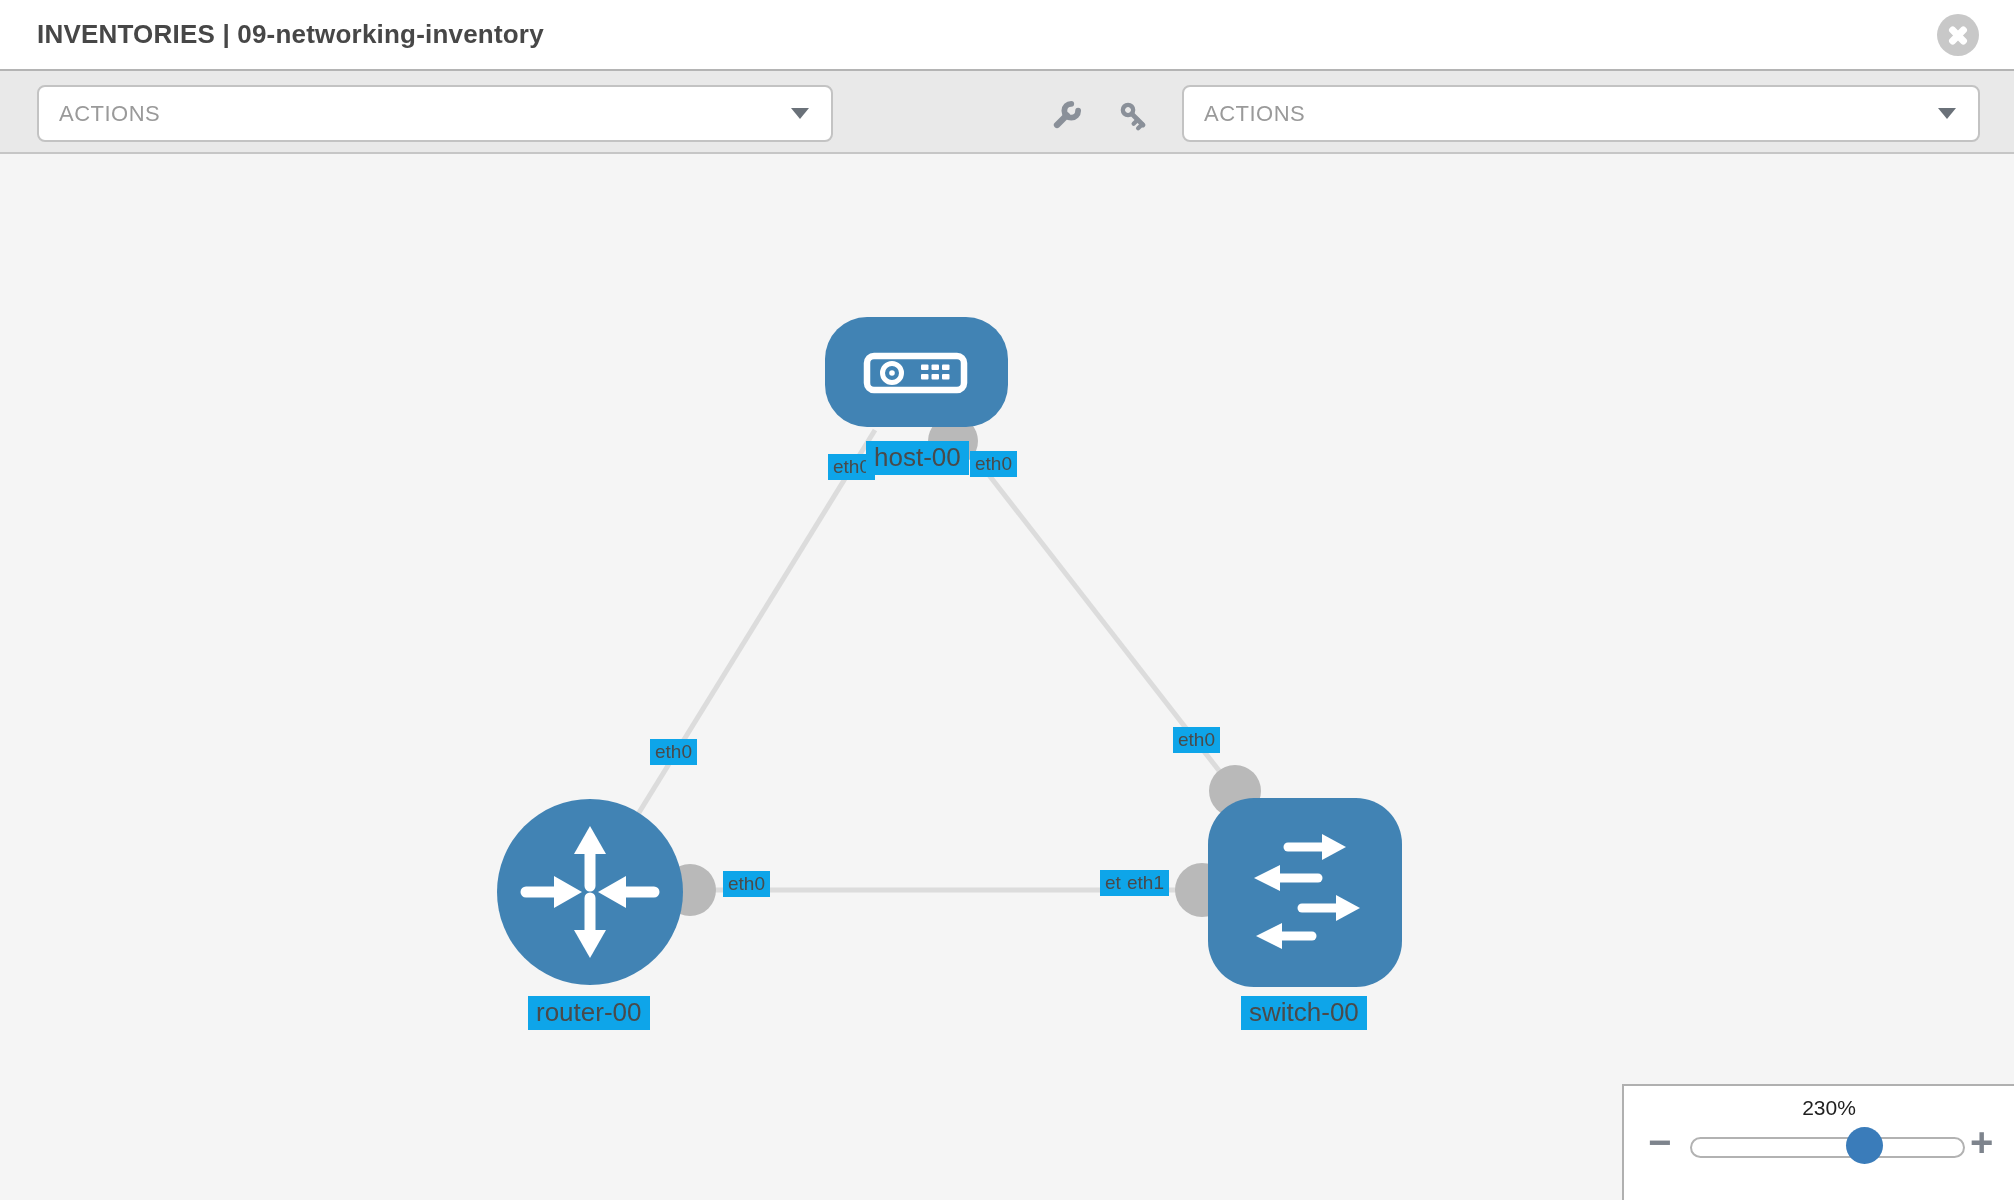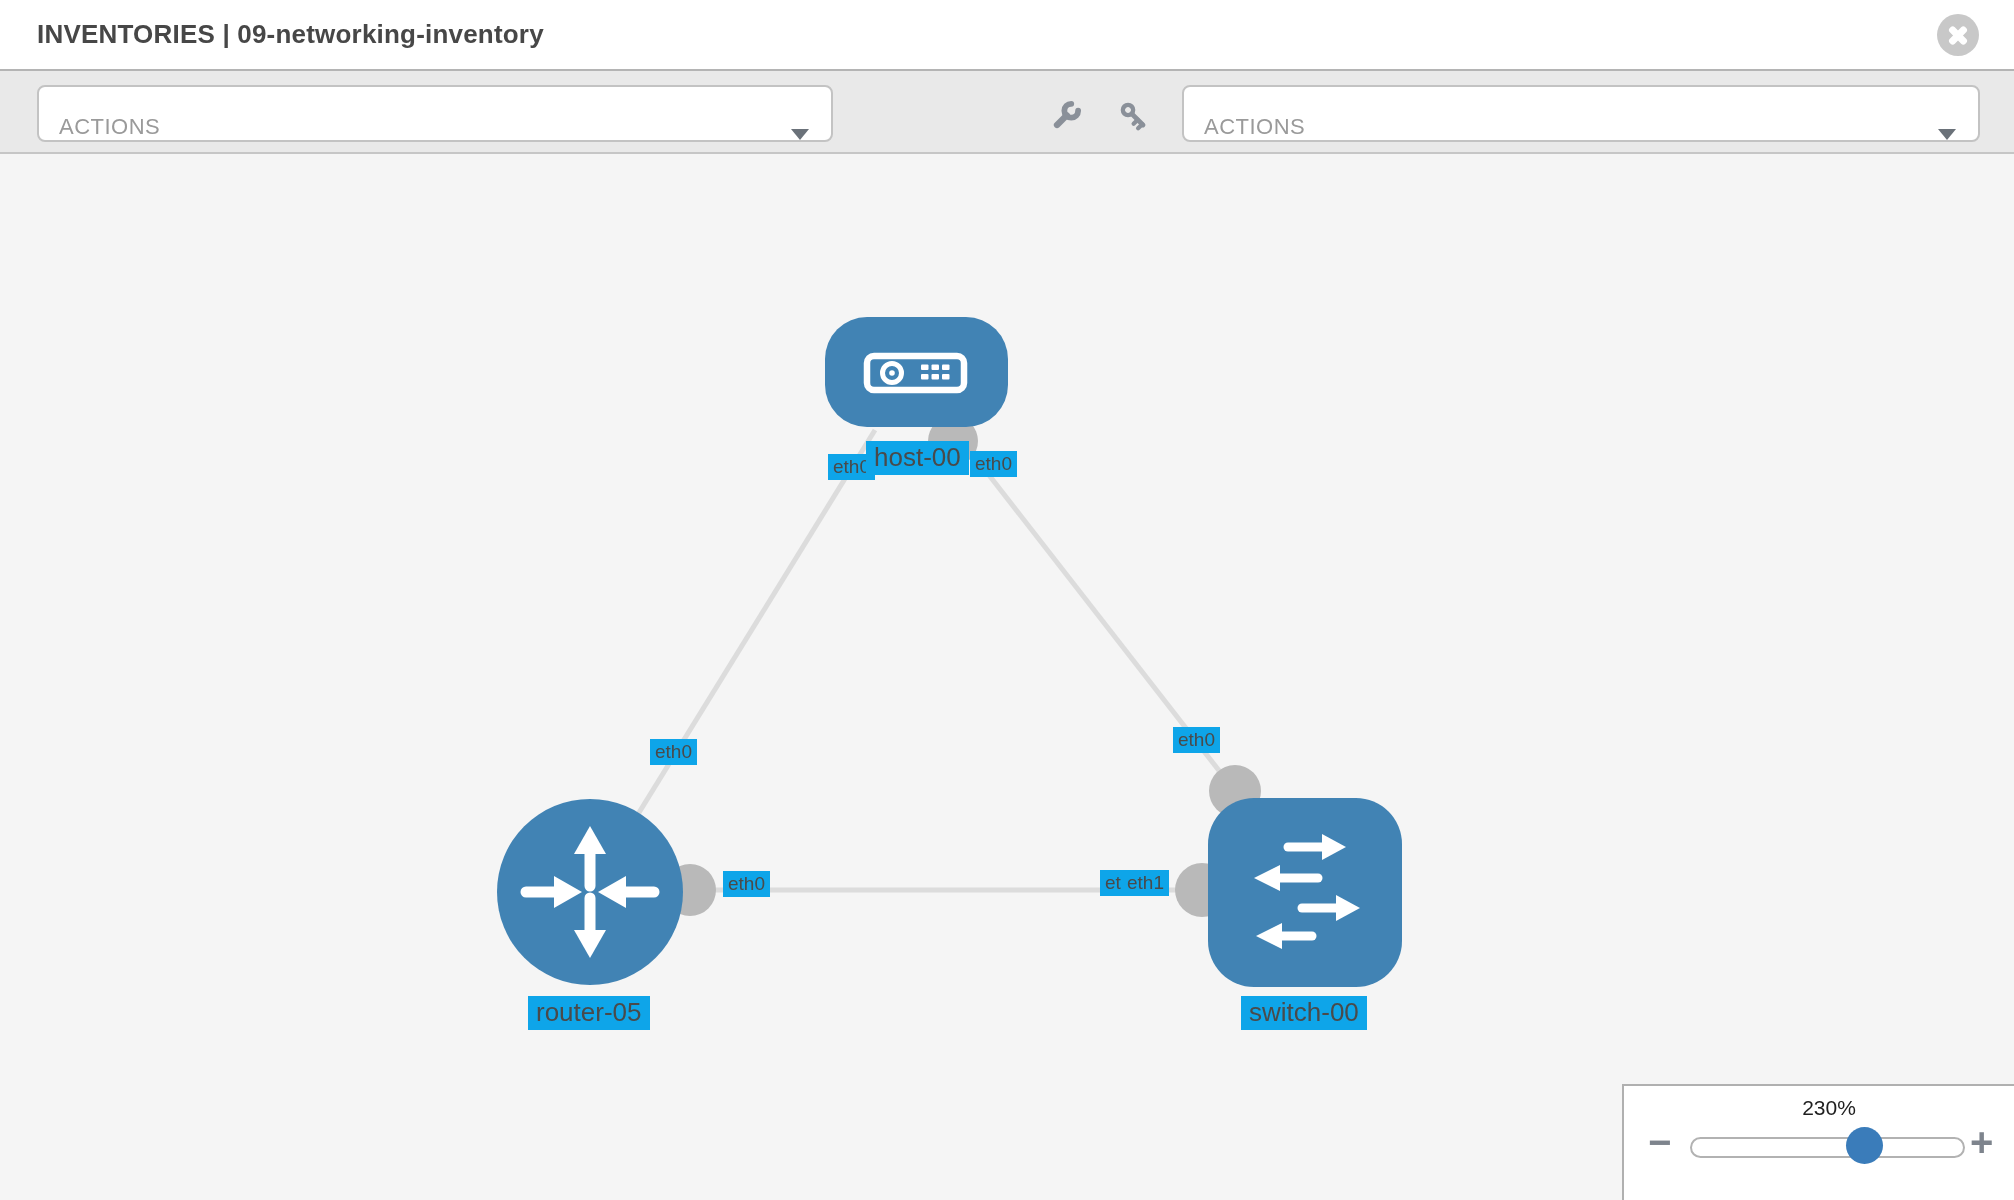--- a/index.html
+++ b/index.html
@@ -25,21 +25,21 @@
   }
   .close-btn .bar.b1{transform:rotate(45deg);}
   .close-btn .bar.b2{transform:rotate(-45deg);}
   
   .toolbar{
     position:absolute;left:0;top:71px;width:2014px;height:83px;background:#e9e9e9;
     border-bottom:2px solid #c6c6c6;box-sizing:border-box;
   }
   .select-box{
     position:absolute;top:14px;height:57px;background:#ffffff;border:2px solid #c3c3c3;
-    border-radius:8px;box-sizing:border-box;display:flex;align-items:flex-end;
+    border-radius:8px;box-sizing:border-box;display:flex;align-items:center;
     font-size:22px;color:#9a9a9a;letter-spacing:.5px;cursor:pointer;
   }
   .select-box .sel-text{padding-left:20px;flex:1;}
   .caret{
     width:0;height:0;border-left:9px solid transparent;border-right:9px solid transparent;
     border-top:11px solid #6a7179;margin-right:22px;
   }
   .actions-box{left:37px;width:796px;}
   .search-box{left:1182px;width:798px;}
   .tool-icon{position:absolute;top:27px;width:36px;height:36px;cursor:pointer;}
@@ -181,21 +181,21 @@
 
   <div class="iface-label" style="left:828px;top:300px;">eth0</div>
   <div class="iface-label" style="left:970px;top:297px;">eth0</div>
   <div class="iface-label" style="left:650px;top:585px;">eth0</div>
   <div class="iface-label" style="left:1173px;top:573px;">eth0</div>
   <div class="iface-label" style="left:723px;top:717px;">eth0</div>
   <div class="iface-label" style="left:1100px;top:716px;">eth1</div>
   <div class="iface-label" style="left:1122px;top:716px;">eth1</div>
 
   <div class="node-label" style="left:866px;top:287px;">host-00</div>
-  <div class="node-label" style="left:528px;top:842px;">router-05</div>
+  <div class="node-label" style="left:528px;top:842px;">router-00</div>
   <div class="node-label" style="left:1241px;top:842px;">switch-00</div>
 </div>
 
 <div class="zoom-panel">
   <div class="zoom-pct">230%</div>
   <div class="zoom-minus">−</div>
   <div class="zoom-track"></div>
   <div class="zoom-knob"></div>
   <div class="zoom-plus">+</div>
 </div>

